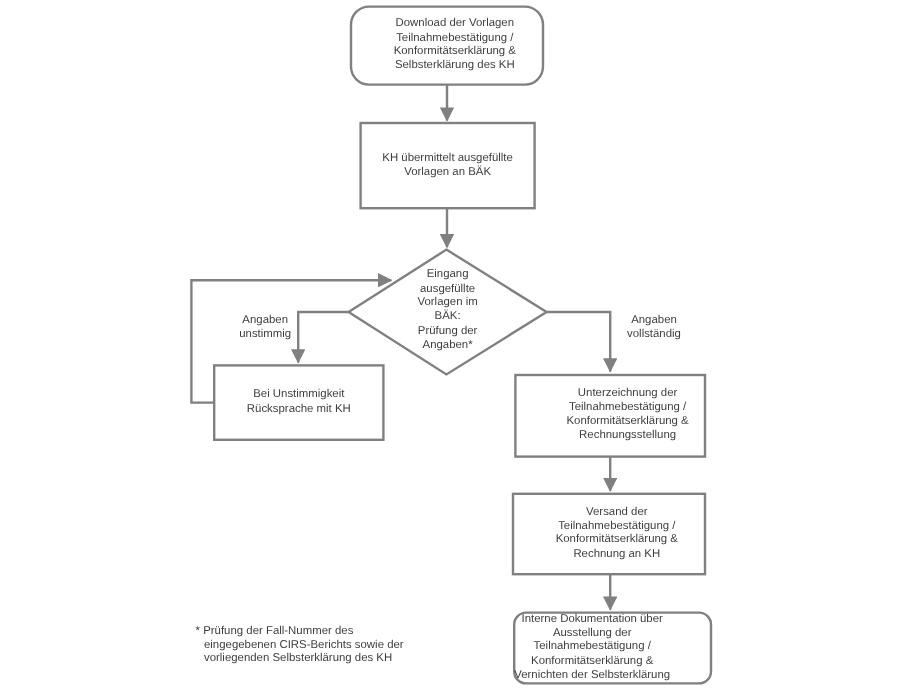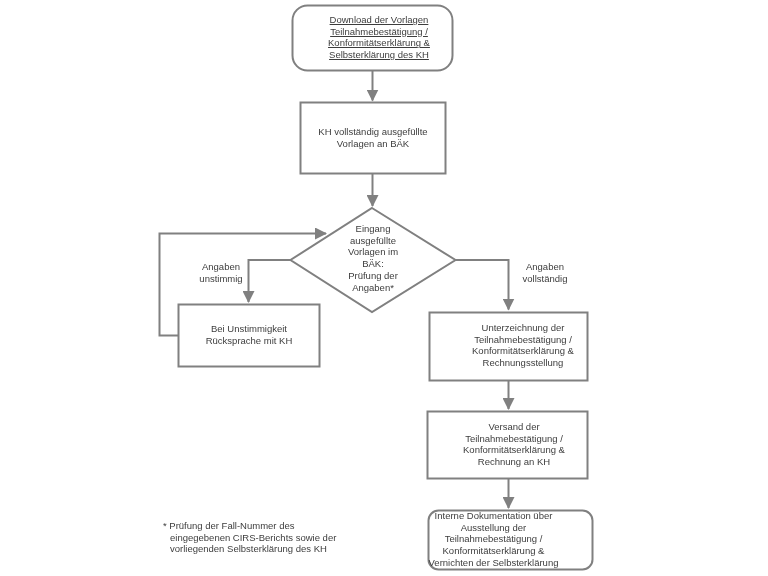--- a/index.html
+++ b/index.html
@@ -56,26 +56,26 @@
 
     <line class="edge" x1="372.5" y1="70.5" x2="372.5" y2="100.5" marker-end="url(#arrow)"></line>
     <line class="edge" x1="372.5" y1="173.5" x2="372.5" y2="206" marker-end="url(#arrow)"></line>
     <polyline class="edge" points="290.5,260 248.5,260 248.5,302" marker-end="url(#arrow)"></polyline>
     <polyline class="edge" points="178.5,335.5 159.5,335.5 159.5,233.5 326,233.5" marker-end="url(#arrow)"></polyline>
     <polyline class="edge" points="455.5,260 508.5,260 508.5,309.5" marker-end="url(#arrow)"></polyline>
     <line class="edge" x1="508.5" y1="380.5" x2="508.5" y2="409" marker-end="url(#arrow)"></line>
     <line class="edge" x1="508.5" y1="478.5" x2="508.5" y2="508" marker-end="url(#arrow)"></line>
   </svg>
 
-  <div class="txt" style="left:292px; top:14px; width:174px;text-decoration:underline;">Download der Vorlagen
+  <div class="txt" style="left:292px; top:14px; width:174px;">Download der Vorlagen
 Teilnahmebestätigung /
 Konformitätserklärung &amp;
 Selbsterklärung des KH</div>
 
-  <div class="txt" style="left:300px; top:126px; width:146px;">KH vollständig ausgefüllte
+  <div class="txt" style="left:300px; top:126px; width:146px;">KH übermittelt ausgefüllte
 Vorlagen an BÄK</div>
 
   <div class="txt" style="left:293px; top:223px; width:160px;">Eingang
 ausgefüllte
 Vorlagen im
 BÄK:
 Prüfung der
 Angaben*</div>
 
   <div class="txt" style="left:178px; top:323px; width:142px;">Bei Unstimmigkeit

